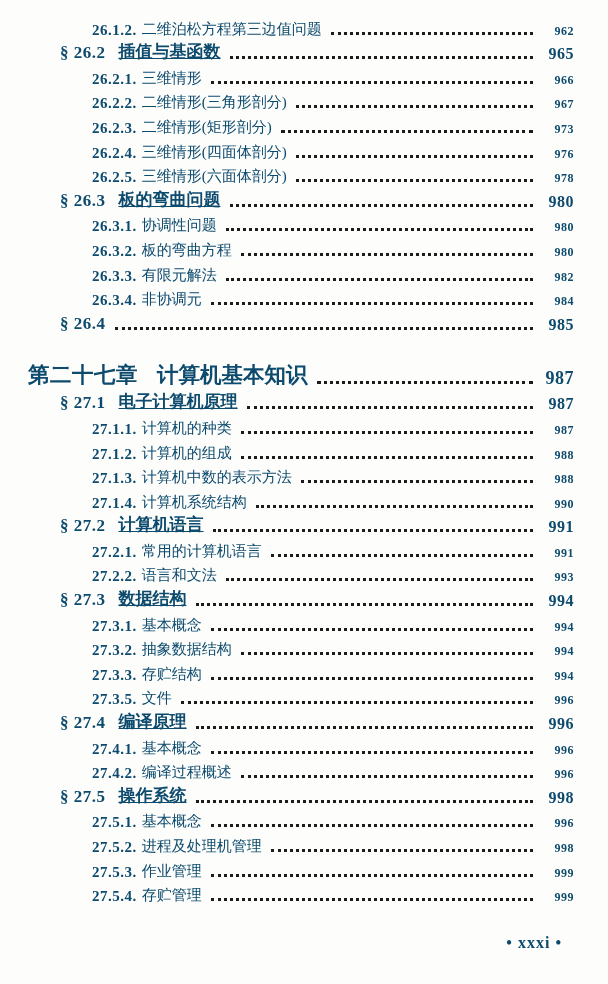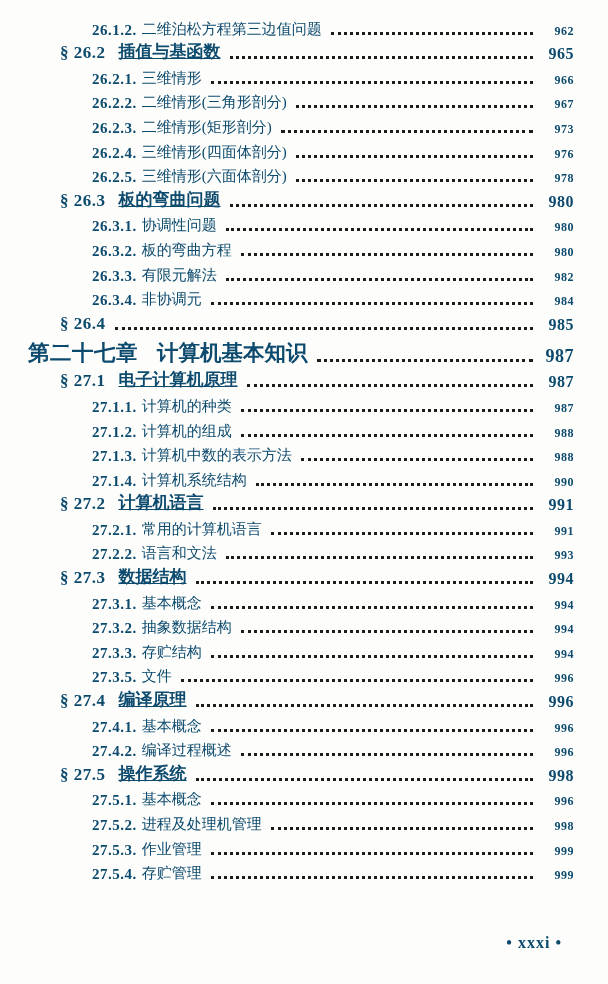--- a/index.html
+++ b/index.html
@@ -63,20 +63,21 @@
     font-weight: 700;
   }
   .row--section .title { margin-left: 13px; text-decoration: underline; }
   .row--section .pagenum { font-size: 16px; }
   
   .row--chapter {
     font-size: 21.5px;
     height: 33px;
     padding-left: 0;
     font-weight: 700;
+    margin-top: 22px;
   }
   .row--chapter .title { margin-left: 19px; }
   .row--chapter .leader { border-bottom-width: 3.5px; margin-bottom: 5px; }
   .row--chapter .pagenum { font-size: 18px; }
   
   .folio {
     position: absolute;
     right: 46px;
     bottom: 32px;
     font-size: 16px;

